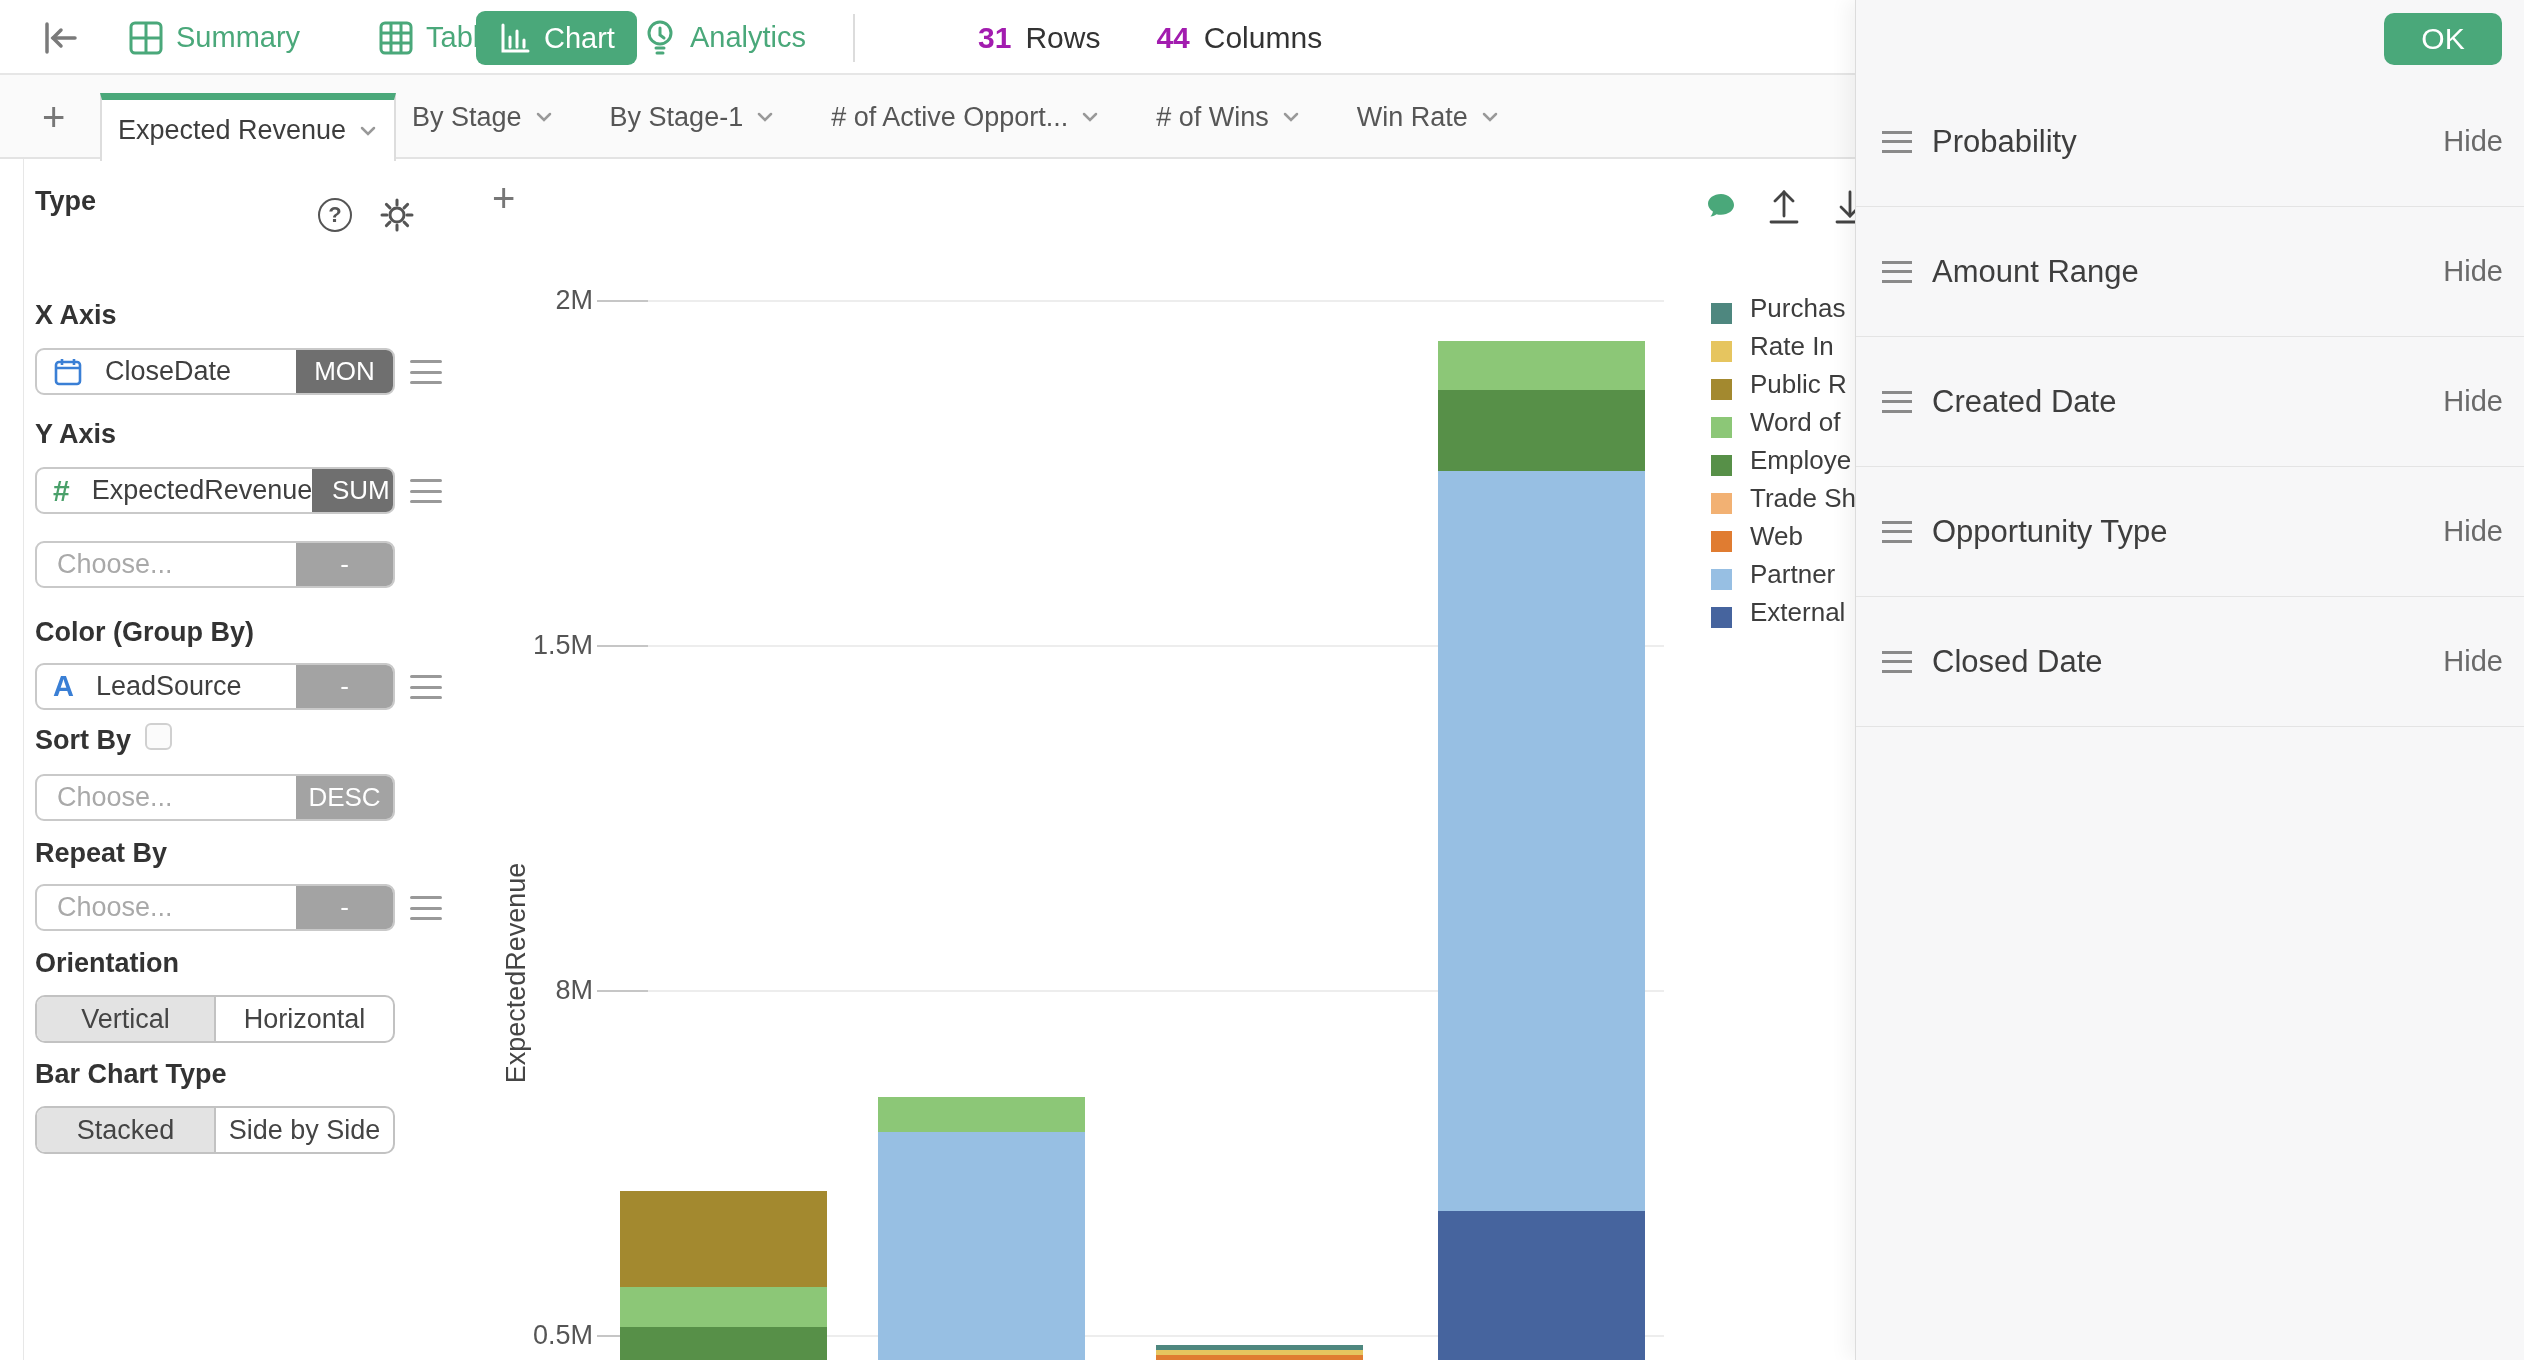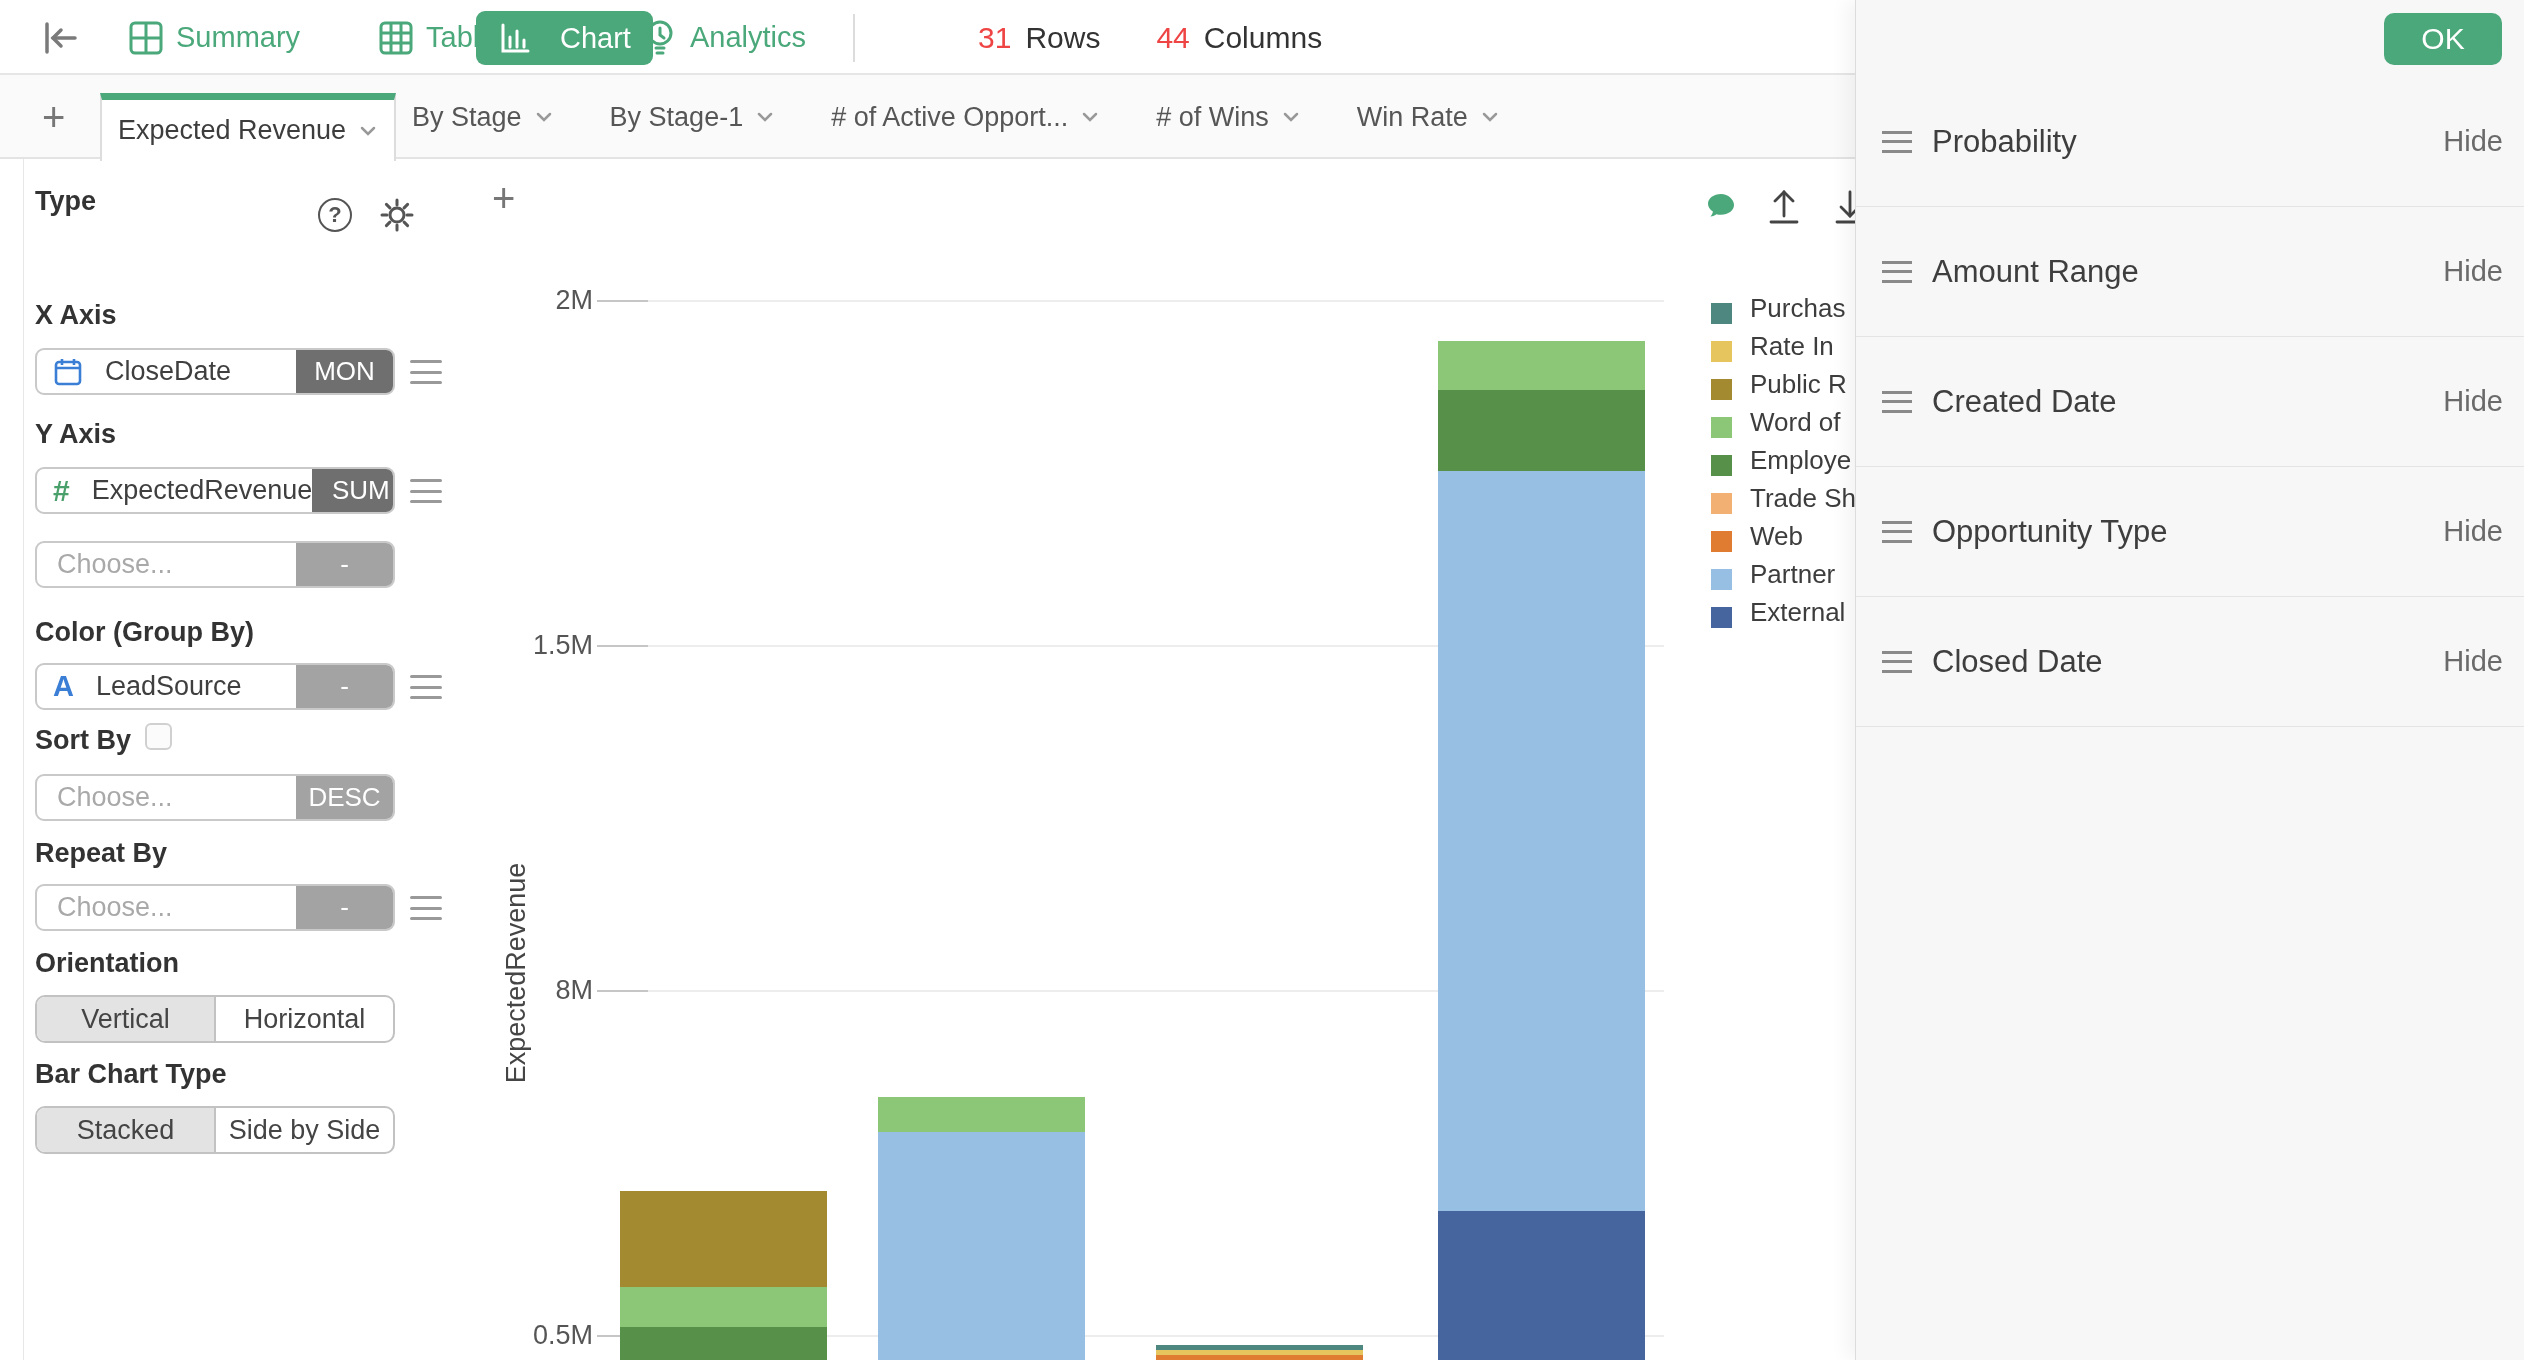--- a/index.html
+++ b/index.html
@@ -6,25 +6,25 @@
   html,body { background:#ffffff; }
   body { font-family:"Liberation Sans", sans-serif; }
   .app { position:relative; width:2524px; height:1360px; background:#fff; overflow:hidden; }
 
   
   .toolbar { position:absolute; left:0; top:0; width:2524px; height:75px; background:#fff; border-bottom:2px solid #e6e6e6; z-index:5; }
   .tb-item { position:absolute; top:0; height:75px; display:flex; align-items:center; gap:12px; color:#4aa87a; font-size:29px; }
   .tb-back { left:38px; }
   .tb-summary { left:128px; }
   .tb-table { left:378px; }
-  .tb-chartbtn { left:476px; top:11px; height:54px; padding:0 22px; background:#4aa87a; border-radius:9px; display:flex; align-items:center; gap:28px; color:#fff; font-size:29px; }
+  .tb-chartbtn { left:476px; top:11px; height:54px; padding:0 22px; background:#4aa87a; border-radius:9px; display:flex; align-items:center; gap:12px; color:#fff; font-size:29px; }
   .tb-analytics { left:642px; }
   .tb-divider { position:absolute; left:853px; top:14px; width:2px; height:48px; background:#dcdcdc; }
   .tb-counts { position:absolute; left:978px; top:0; height:75px; display:flex; align-items:center; gap:14px; font-size:30px; color:#333; }
-  .tb-counts b { font-weight:normal; color:#ef4444; }
+  .tb-counts b { font-weight:bold; color:#a21caf; }
   .tb-counts .gap { width:28px; }
 
   
   .tabbar { position:absolute; left:0; top:75px; width:2524px; height:84px; background:#fafafa; border-bottom:2px solid #e3e3e3; z-index:5; }
   .tab-add { position:absolute; left:42px; top:0; height:84px; display:flex; align-items:center; font-size:40px; color:#777; font-weight:300; }
   .tab-active { position:absolute; left:100px; top:18px; width:296px; height:68px; background:#fff; border-left:2px solid #ddd; border-right:2px solid #ddd; border-top:7px solid #4aa87a; display:flex; align-items:center; justify-content:center; gap:12px; font-size:27px; color:#3d3d3d; }
   .tabs-rest { position:absolute; left:412px; top:0; height:84px; display:flex; align-items:center; gap:56px; }
   .tab { display:flex; align-items:center; gap:12px; font-size:27px; color:#565656; white-space:nowrap; }
   .chev { width:20px; height:20px; display:inline-block; }
 

